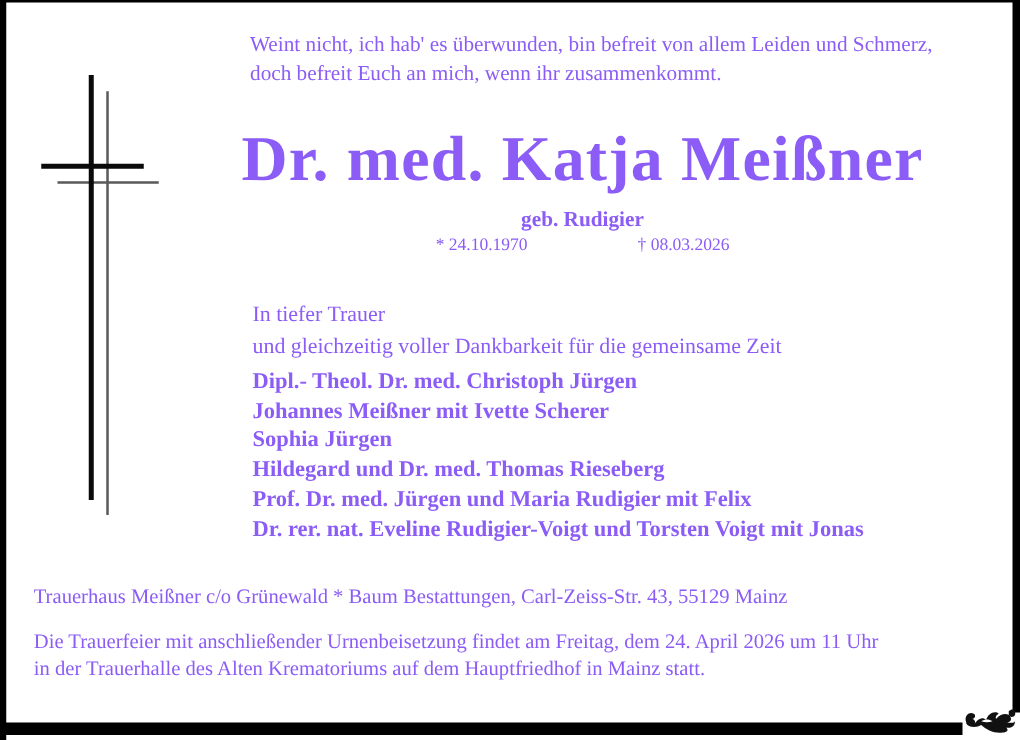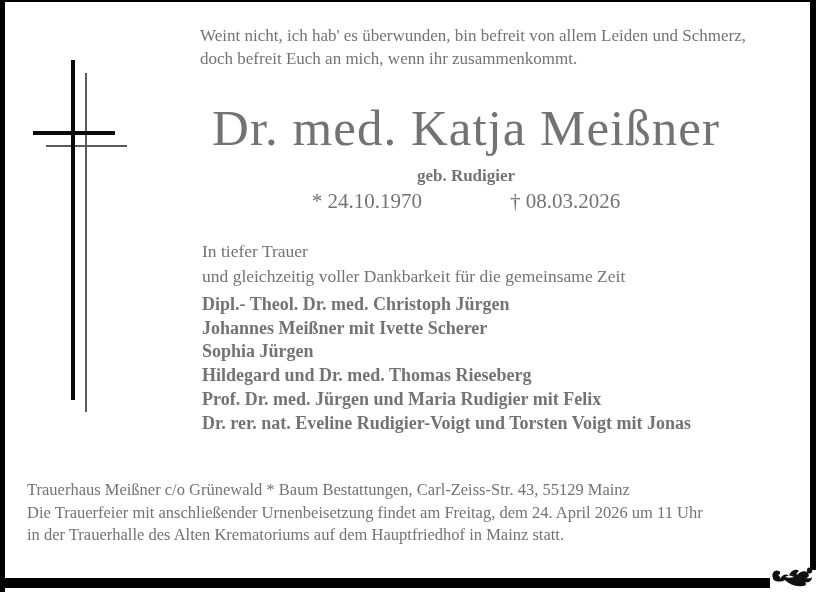--- a/index.html
+++ b/index.html
@@ -1,47 +1,47 @@
 <!DOCTYPE html>
 <html><head>
 <meta charset="utf-8">
 <style>
   html,body { margin:0; padding:0; background:#ffffff; }
   .page {
     position:relative; width:816px; height:592px; background:#ffffff;
-    font-family:"Liberation Serif", serif; color:#737373; overflow:hidden;
+    font-family:"Liberation Serif", serif; color:#8b5cf6; overflow:hidden;
   }
   
   .frame-top    { position:absolute; top:0; left:0; width:816px; height:2px; background:#000; }
   .frame-left   { position:absolute; top:0; left:0; width:5px; height:592px; background:#000; }
   .frame-right  { position:absolute; top:0; left:810px; width:6px; height:570px; background:#000; }
   .frame-bottom { position:absolute; top:578px; left:0; width:770px; height:10px; background:#000; }
 
   
   .bar { position:absolute; }
   .cross-v-thick { left:71px; top:60px;  width:4px;  height:340px; background:#0a0a0a; }
   .cross-h-thick { left:33px; top:131px; width:82px; height:4px;   background:#0a0a0a; }
   .cross-v-thin  { left:85px; top:73px;  width:2px;  height:339px; background:#5a5a5a; }
   .cross-h-thin  { left:46px; top:145px; width:81px; height:2px;   background:#5a5a5a; }
 
   .epigraph { position:absolute; left:200px; top:25px; font-size:17px; line-height:22.5px; }
 
   .deceased-name {
     position:absolute; left:120px; right:4px; top:98px; margin:0;
-    text-align:center; font-size:51px; font-weight:normal; letter-spacing:1px; line-height:60px;
+    text-align:center; font-size:51px; font-weight:bold; letter-spacing:1px; line-height:60px;
   }
   .maiden { position:absolute; left:120px; right:4px; top:166px; text-align:center; font-size:17px;font-weight:bold; }
-  .dates  { position:absolute; left:120px; right:4px; top:189px; display:flex; justify-content:center; gap:88px; font-size:21px; }
+  .dates  { position:absolute; left:120px; right:4px; top:189px; display:flex; justify-content:center; gap:88px; font-size:14px; }
 
   .mourning { position:absolute; left:202px; top:239px; font-size:17.5px; line-height:24.5px; }
 
   .mourners { position:absolute; left:202px; top:293px; font-size:18px; font-weight:bold; line-height:23.7px; }
 
   .footer-line { position:absolute; left:27px; right:28px; font-size:16.5px; line-height:21.5px; }
-  .f1 { top:466px;margin-top:13px; }
+  .f1 { top:466px; }
   .f2 { top:488px;margin-top:14px; }
   .f3 { top:532px; }
 
   .ornament { position:absolute; left:771px; top:563px; width:42px; height:26px; }
 </style>
 </head>
 <body>
 
 <div class="page">
 

